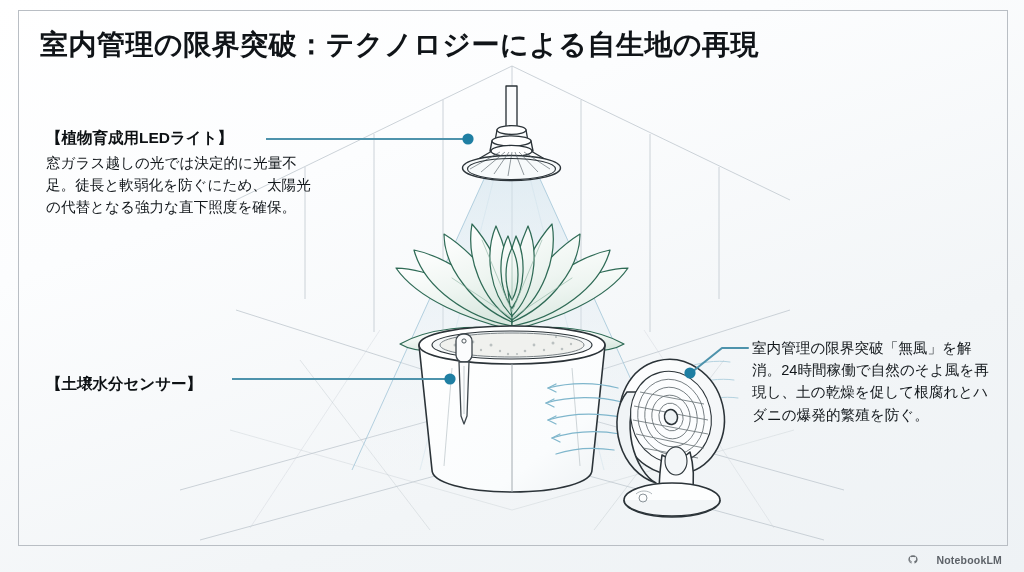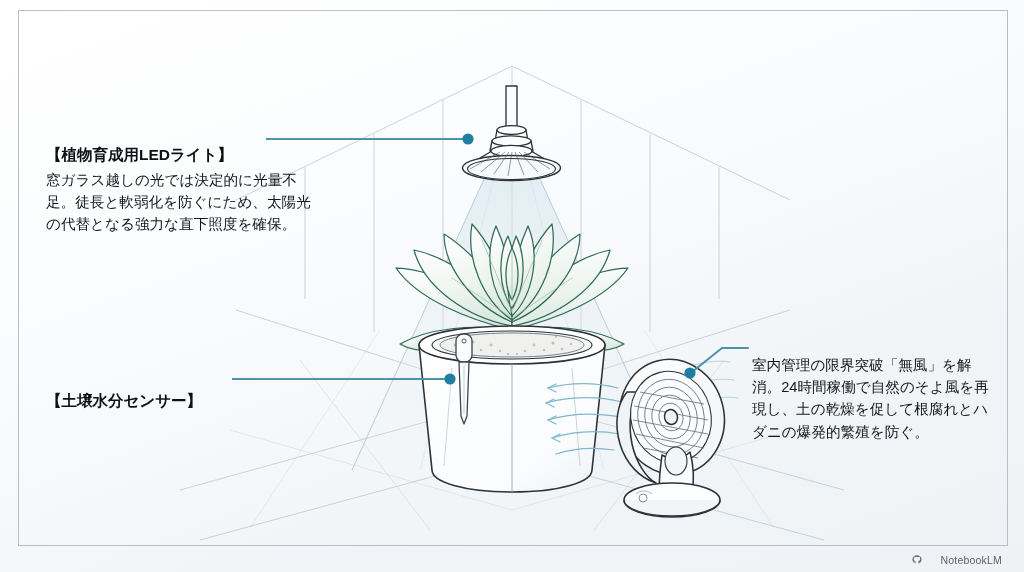--- a/index.html
+++ b/index.html
@@ -45,21 +45,21 @@
   }
 
   
   #scene {
     position: absolute;
     left: 0; top: 0;
     width: 1024px; height: 572px;
   }
 
   
-  .callout { position: absolute; margin-top: 17px; }
+  .callout { position: absolute; }
   .callout-head {
     font-size: 15.5px;
     font-weight: 700;
     color: #0d1114;
     line-height: 1.35;
     white-space: nowrap;
   }
   .callout-body {
     font-size: 14.6px;
     font-weight: 400;
@@ -75,20 +75,21 @@
   #brand {
     position: absolute;
     right: 22px;
     bottom: 6px;
     display: flex;
     align-items: center;
     gap: 17px;
     color: #5d6268;
     font-size: 10.5px;
     letter-spacing: 0.2px;
+    font-weight: bold;
   }
   #brand svg { display: block; }
 </style>
 </head>
 <body>
 
 <div id="slide">
 
   <div id="frame"></div>
   <div id="frame-top"></div>
@@ -345,20 +346,21 @@
       <line x1="232" y1="379" x2="448" y2="379" stroke="#4e93ac" stroke-width="2.1"></line>
       <circle cx="450" cy="379" r="5.6" fill="#1f7fa3"></circle>
     </g>
 
     <g>
       <path d="M692,372 L722,348 L748,348" stroke="#4e93ac" stroke-width="2.1" fill="none" stroke-linejoin="round" stroke-linecap="round"></path>
       <circle cx="690" cy="373" r="5.6" fill="#1f7fa3"></circle>
     </g>
   </svg>
 
+  <div id="title">室内管理の限界突破：テクノロジーによる自生地の再現</div>
 
   <div class="callout" id="callout-led">
     <div class="callout-head">【植物育成用LEDライト】</div>
     <div class="callout-body">窓ガラス越しの光では決定的に光量不足。徒長と軟弱化を防ぐにため、太陽光の代替となる強力な直下照度を確保。</div>
   </div>
 
   <div class="callout" id="callout-sensor">
     <div class="callout-head">【土壌水分センサー】</div>
   </div>
 

